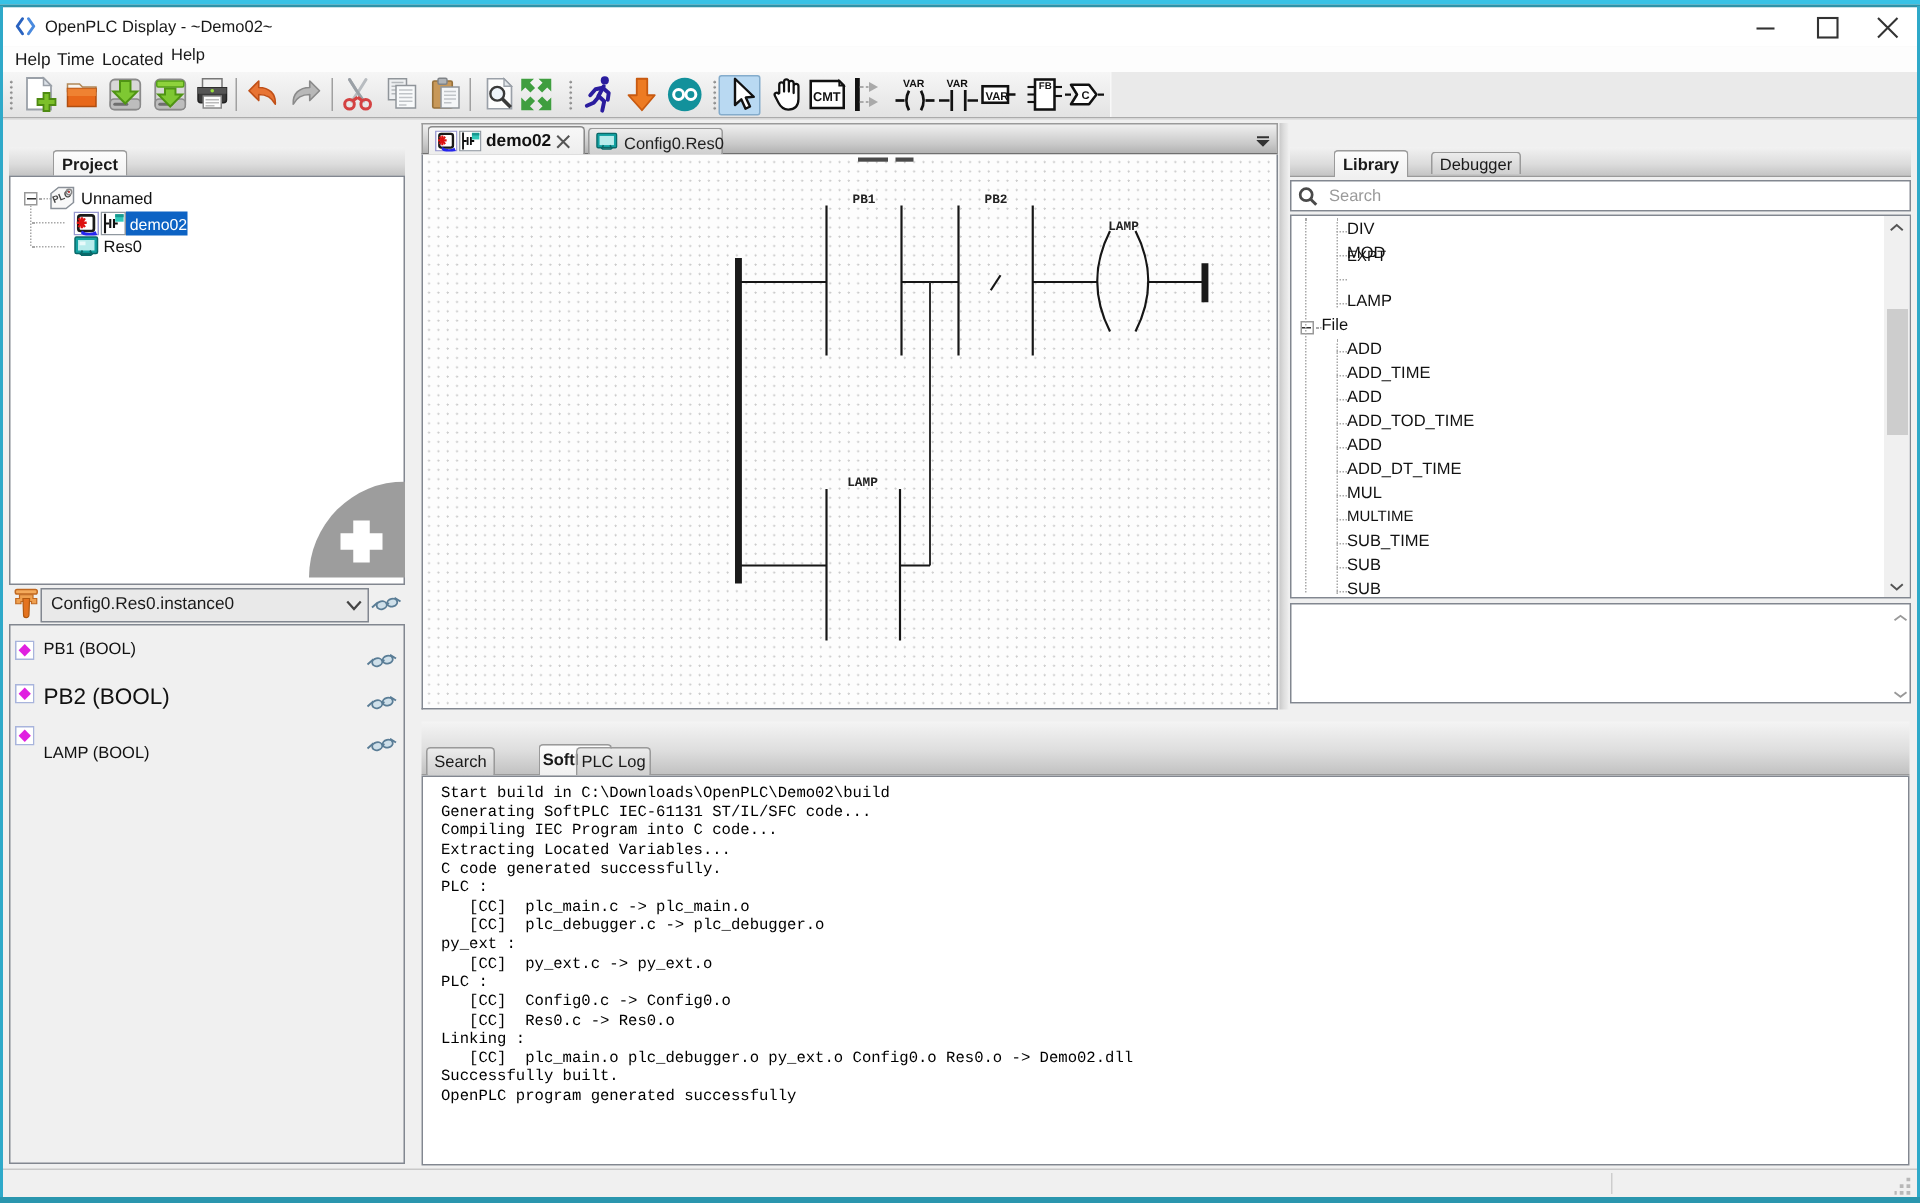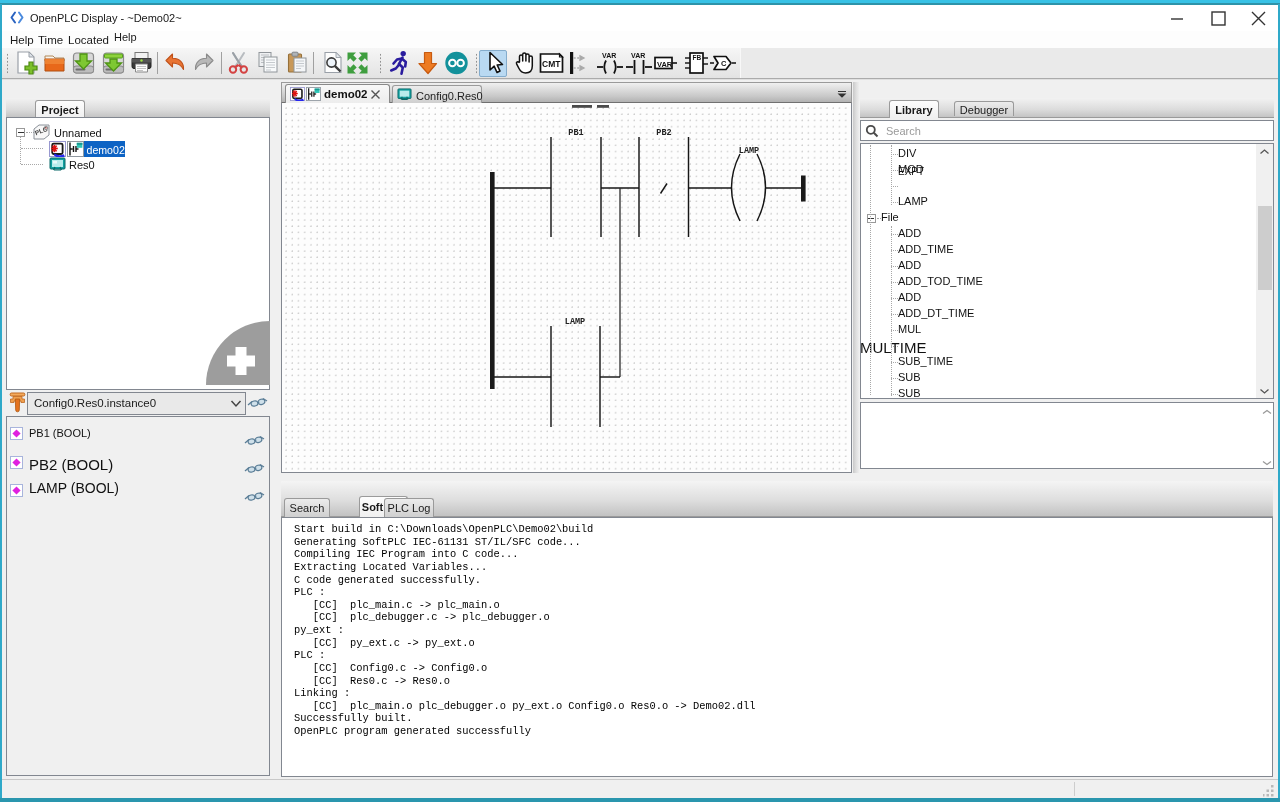--- a/index.html
+++ b/index.html
@@ -308,21 +308,21 @@
 <svg class="abs" style="left:10px;top:455.5px" width="13" height="13" viewBox="0 0 13 13">
     <use href="#boolicon"></use>
   </svg>
 <div class="abs" style="left:29px;top:455.5px;font-size:15px;color:#111">PB2 (BOOL)</div>
 <svg class="abs" style="left:244px;top:462px" width="21" height="13" viewBox="0 0 21 13">
     <use href="#glasses"></use>
   </svg>
 <svg class="abs" style="left:10px;top:484px" width="13" height="13" viewBox="0 0 13 13">
     <use href="#boolicon"></use>
   </svg>
-<div class="abs" style="left:29px;top:480px;font-size:14px;color:#111">LAMP (BOOL)</div>
+<div class="abs" style="left:29px;top:496px;font-size:11px;color:#111">LAMP (BOOL)</div>
 <svg class="abs" style="left:244px;top:490px" width="21" height="13" viewBox="0 0 21 13">
     <use href="#glasses"></use>
   </svg>
 
 <div class="abs" style="left:281px;top:82px;width:571px;height:21px;background:linear-gradient(#f0f0f0,#c8c8c8 70%,#b2b2b2);border:1px solid #9a9a9a;border-bottom:1px solid #707070"></div>
 <div class="abs" style="left:285px;top:84px;width:105px;height:19px;background:linear-gradient(#f8f8f8,#ededed);border:1px solid #8a8a8a;border-bottom:none;border-radius:3px 3px 0 0"></div>
 <svg class="abs" style="left:290px;top:86.5px" width="15" height="14" viewBox="0 0 17 16">
  <rect x="0.5" y="0.5" width="16" height="15" fill="#fff" stroke="#9898d0" stroke-width="1"></rect>
  <rect x="3.2" y="2.6" width="10.4" height="10.4" rx="1.5" fill="#fff" stroke="#1a1a1a" stroke-width="1.8"></rect>
  <g stroke="#dd1111" stroke-width="1.6">
@@ -451,21 +451,21 @@
 <div class="abs" style="left:898px;top:259px;font-size:11px;color:#111;white-space:nowrap">ADD</div>
 <div class="abs" style="left:891px;top:282px;width:7px;height:1px;border-top:1px dotted #a8a8a8"></div>
 <div class="abs" style="left:898px;top:275px;font-size:11px;color:#111;white-space:nowrap">ADD_TOD_TIME</div>
 <div class="abs" style="left:891px;top:298px;width:7px;height:1px;border-top:1px dotted #a8a8a8"></div>
 <div class="abs" style="left:898px;top:291px;font-size:11px;color:#111;white-space:nowrap">ADD</div>
 <div class="abs" style="left:891px;top:314px;width:7px;height:1px;border-top:1px dotted #a8a8a8"></div>
 <div class="abs" style="left:898px;top:307px;font-size:11px;color:#111;white-space:nowrap">ADD_DT_TIME</div>
 <div class="abs" style="left:891px;top:330px;width:7px;height:1px;border-top:1px dotted #a8a8a8"></div>
 <div class="abs" style="left:898px;top:323px;font-size:11px;color:#111;white-space:nowrap">MUL</div>
 <div class="abs" style="left:891px;top:346px;width:7px;height:1px;border-top:1px dotted #a8a8a8"></div>
-<div class="abs" style="left:860px;top:339px;font-size:15px;color:#111;white-space:nowrap">MULTIME</div>
+<div class="abs" style="left:898px;top:339px;font-size:10px;color:#111;white-space:nowrap">MULTIME</div>
 <div class="abs" style="left:891px;top:362px;width:7px;height:1px;border-top:1px dotted #a8a8a8"></div>
 <div class="abs" style="left:898px;top:355px;font-size:11px;color:#111;white-space:nowrap">SUB_TIME</div>
 <div class="abs" style="left:891px;top:378px;width:7px;height:1px;border-top:1px dotted #a8a8a8"></div>
 <div class="abs" style="left:898px;top:371px;font-size:11px;color:#111;white-space:nowrap">SUB</div>
 <div class="abs" style="left:891px;top:394px;width:7px;height:1px;border-top:1px dotted #a8a8a8"></div>
 <div class="abs" style="left:898px;top:387px;font-size:11px;color:#111;white-space:nowrap">SUB</div>
 <div class="abs" style="left:870px;top:145px;width:1px;height:250px;border-left:1px dotted #a8a8a8"></div>
 <div class="abs" style="left:891px;top:145px;width:1px;height:60px;border-left:1px dotted #a8a8a8"></div>
 <div class="abs" style="left:891px;top:226px;width:1px;height:170px;border-left:1px dotted #a8a8a8"></div>
 

